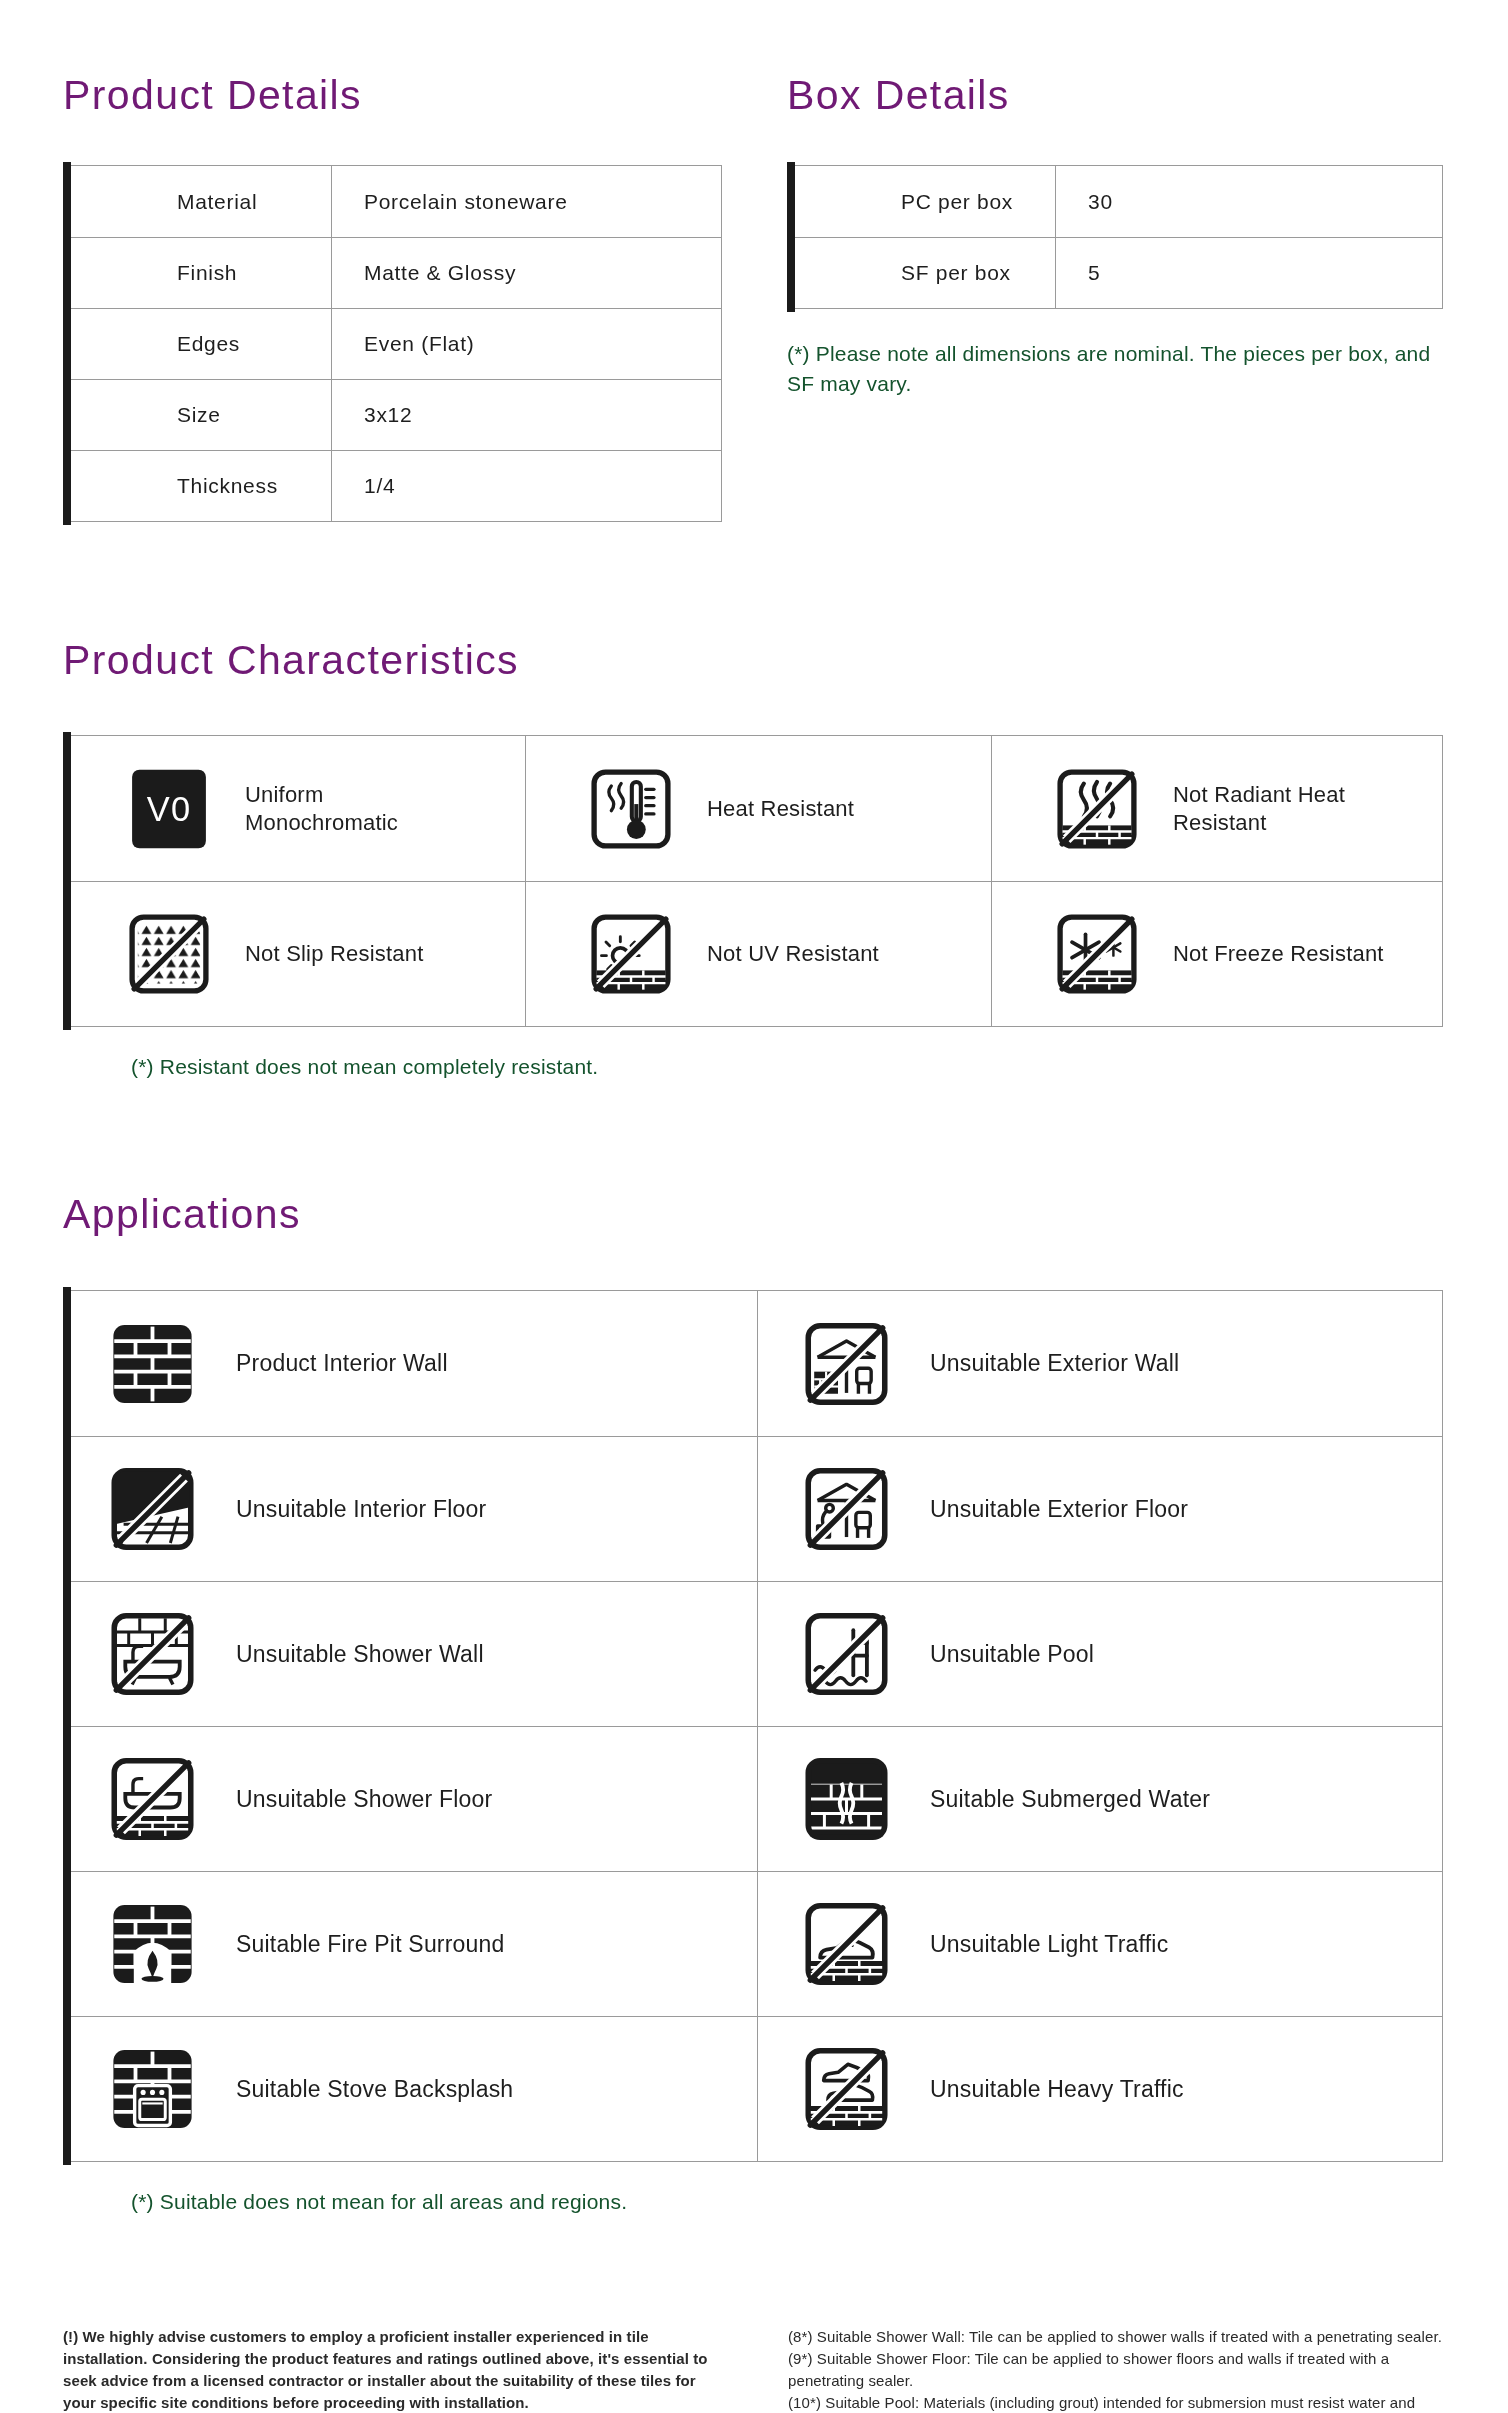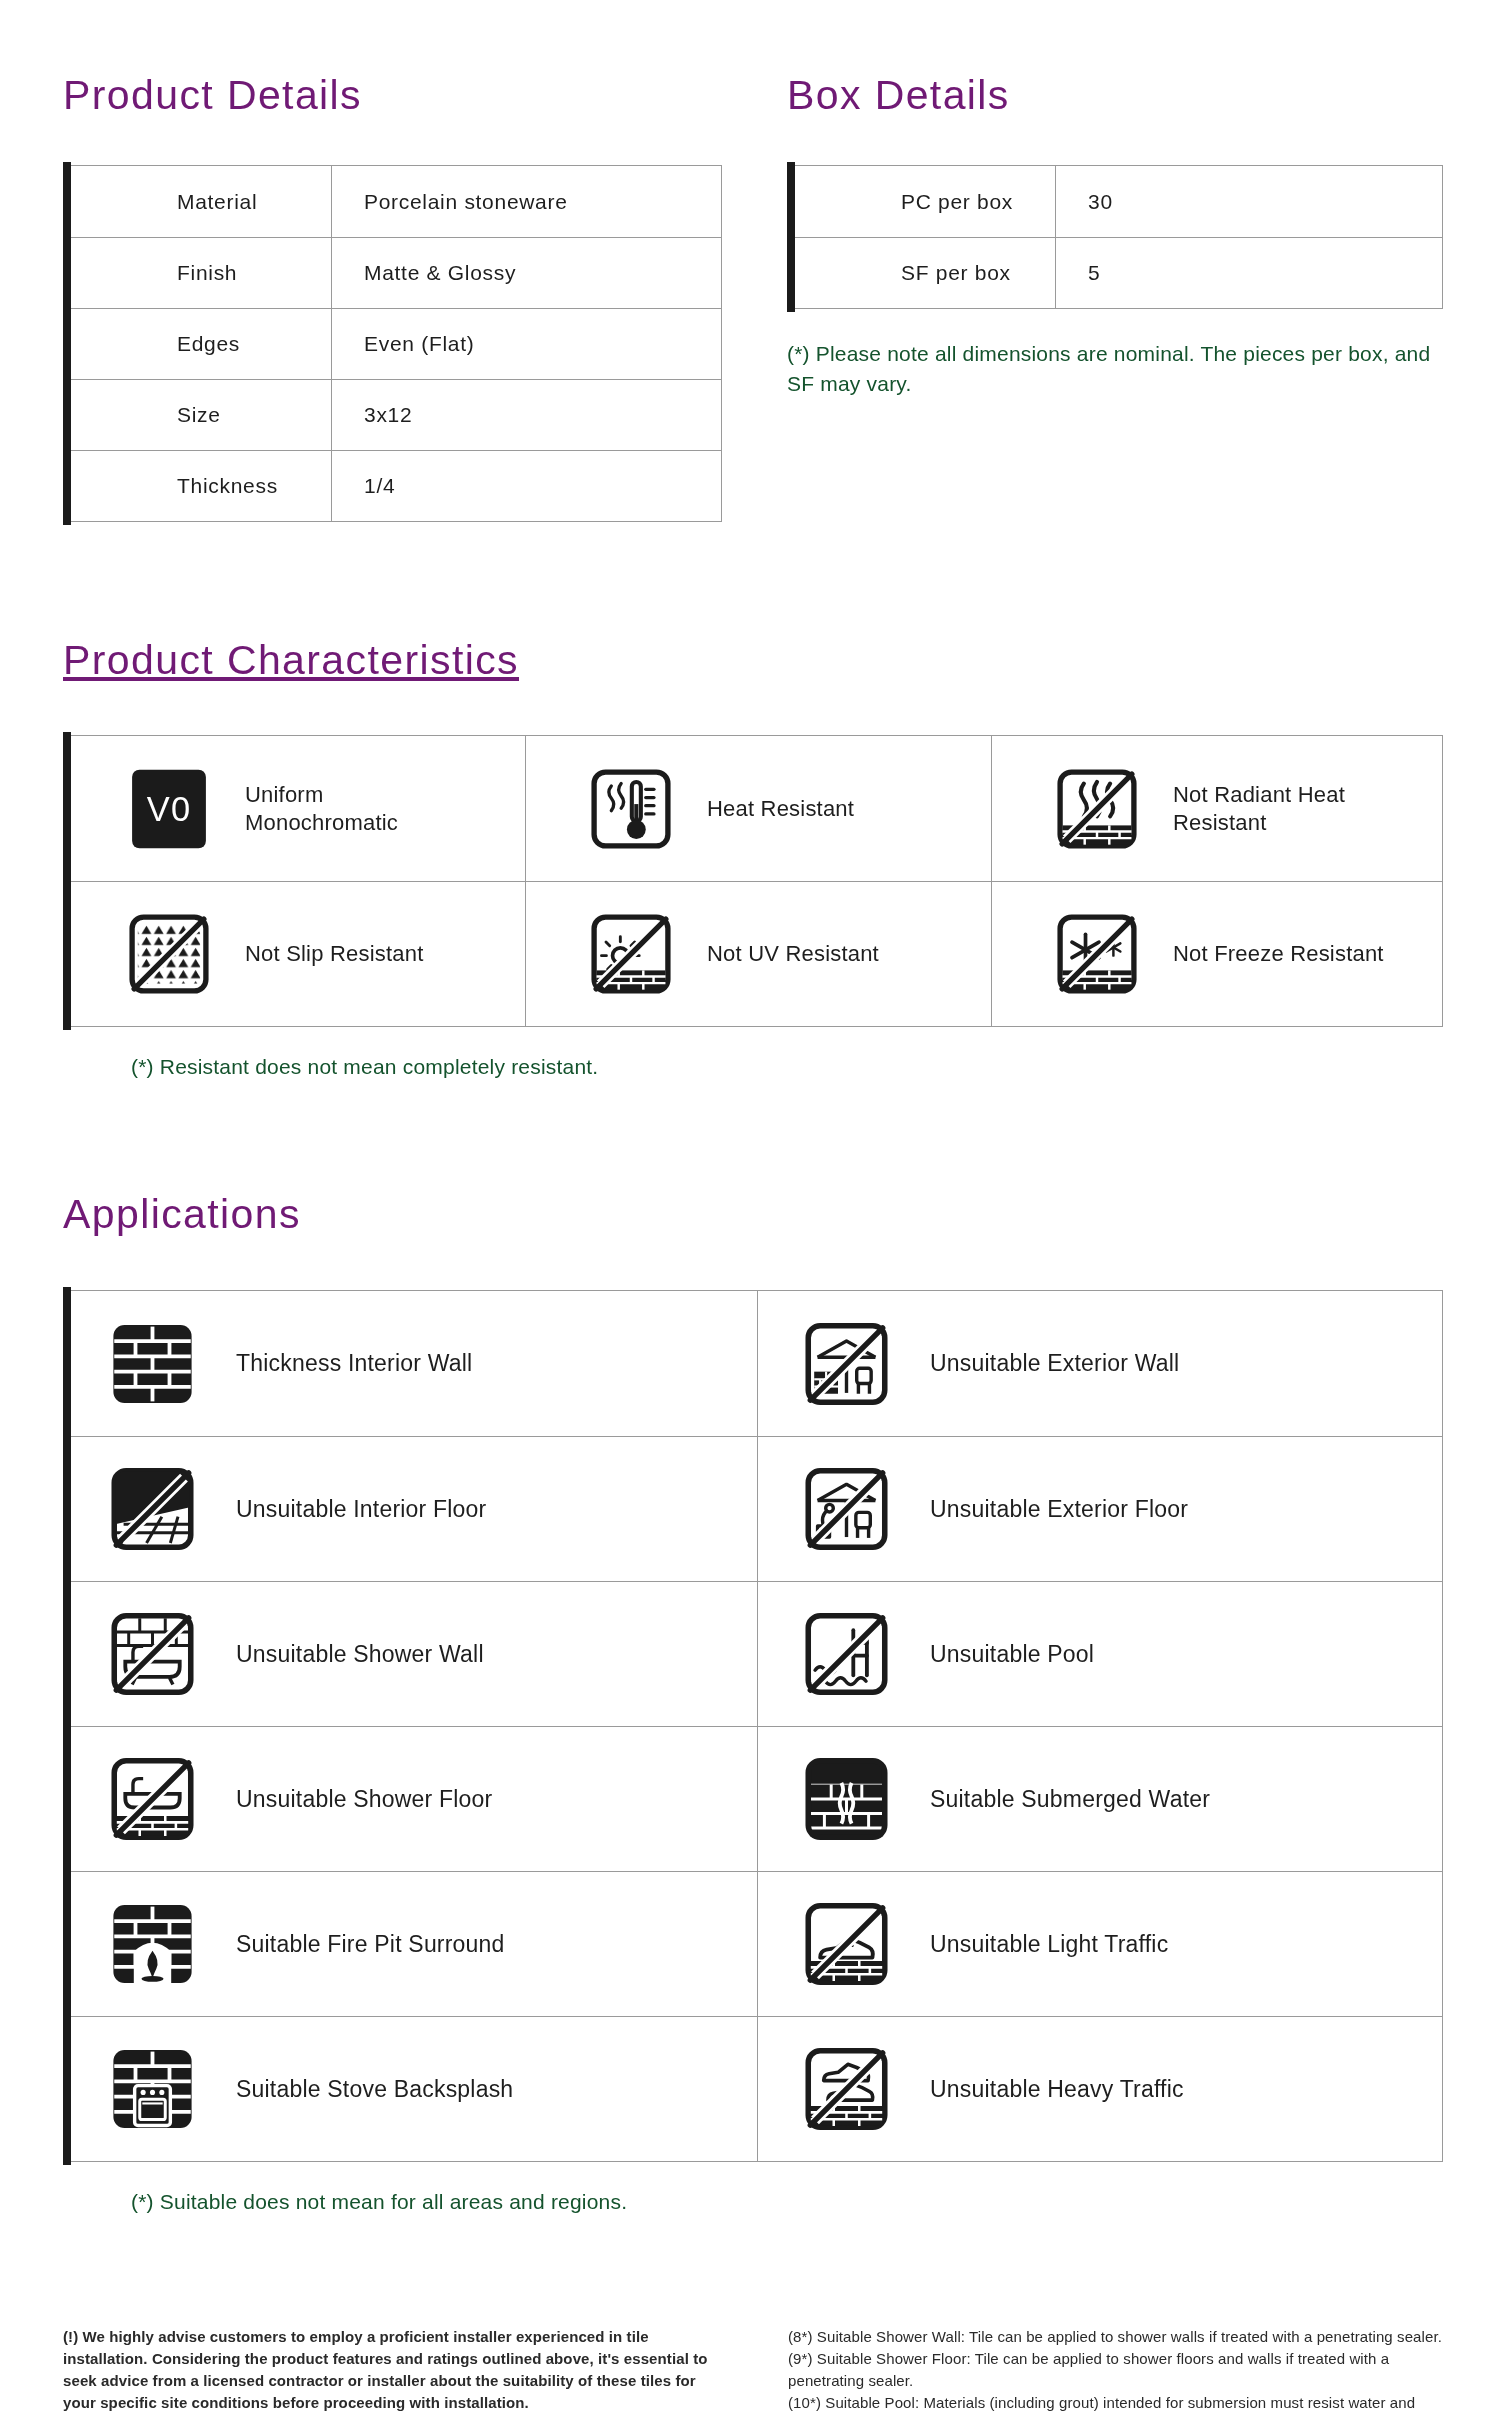--- a/index.html
+++ b/index.html
@@ -21,21 +21,21 @@
   .tbl .tr:first-child { border-top:none; }
   .tbl .td-label { width:224px; flex:none; padding-left:70px; font-size:21px; letter-spacing:0.7px;margin-left:43px; }
   .tbl .td-value { flex:1; align-self:stretch; display:flex; align-items:center; padding-left:32px;
                    border-left:1px solid #9a9a9a; font-size:21px; letter-spacing:0.7px; }
 
   .note { font-size:21px; line-height:30px; letter-spacing:0.2px; color:#14532d; }
   .box-note { margin-top:30px; width:647px; }
 
   
   .chars { margin:0 65px 0 63px; }
-  .chars h1 { margin-top:115px; margin-bottom:51px;text-decoration:underline; }
+  .chars h1 { margin-top:115px; margin-bottom:51px; }
   .grid { position:relative; border:1px solid #9a9a9a; background:#fff; }
   .grid::before { content:""; position:absolute; left:-1px; top:-3.9px; bottom:-3.9px; width:7.7px; background:#1b1b1b; }
   .char-grid { display:grid; grid-template-columns:461px 466px 1fr; }
   .cell { display:flex; align-items:center; gap:35px; padding-left:64px; height:145px;
           border-top:1px solid #9a9a9a; border-left:1px solid #9a9a9a; }
   .char-grid .cell:nth-child(-n+3) { border-top:none; }
   .char-grid .cell:nth-child(3n+1) { border-left:none; }
   .clabel { font-size:22px; line-height:28px; letter-spacing:0.2px; max-width:232px; }
   .sec-note { margin:25px 0 0 68px; }
 
@@ -242,21 +242,21 @@
 
   <section class="apps">
     <h1 class="sec-title">Applications</h1>
     <div class="grid app-grid">
 
       <div class="cell">
         <svg class="icon" viewBox="0 0 200 200">
           <rect x="8" y="8" width="184" height="184" rx="26" fill="#1b1b1b"></rect>
           <use href="#mortar"></use>
         </svg>
-        <span class="alabel">Thickness Interior Wall</span>
+        <span class="alabel">Product Interior Wall</span>
       </div>
 
       <div class="cell">
         <svg class="icon" viewBox="0 0 200 200">
           <rect x="10" y="10" width="180" height="180" rx="28" fill="#fff" stroke="#1b1b1b" stroke-width="13"></rect>
           <g stroke="#1b1b1b" stroke-width="8" fill="none" stroke-linejoin="round">
             <path d="M32 84 L100 46 L168 84"></path>
               <line x1="32" y1="84" x2="168" y2="84"></line>
             <line x1="100" y1="84" x2="100" y2="168"></line>
             <rect x="124" y="110" width="34" height="36" rx="7"></rect>

